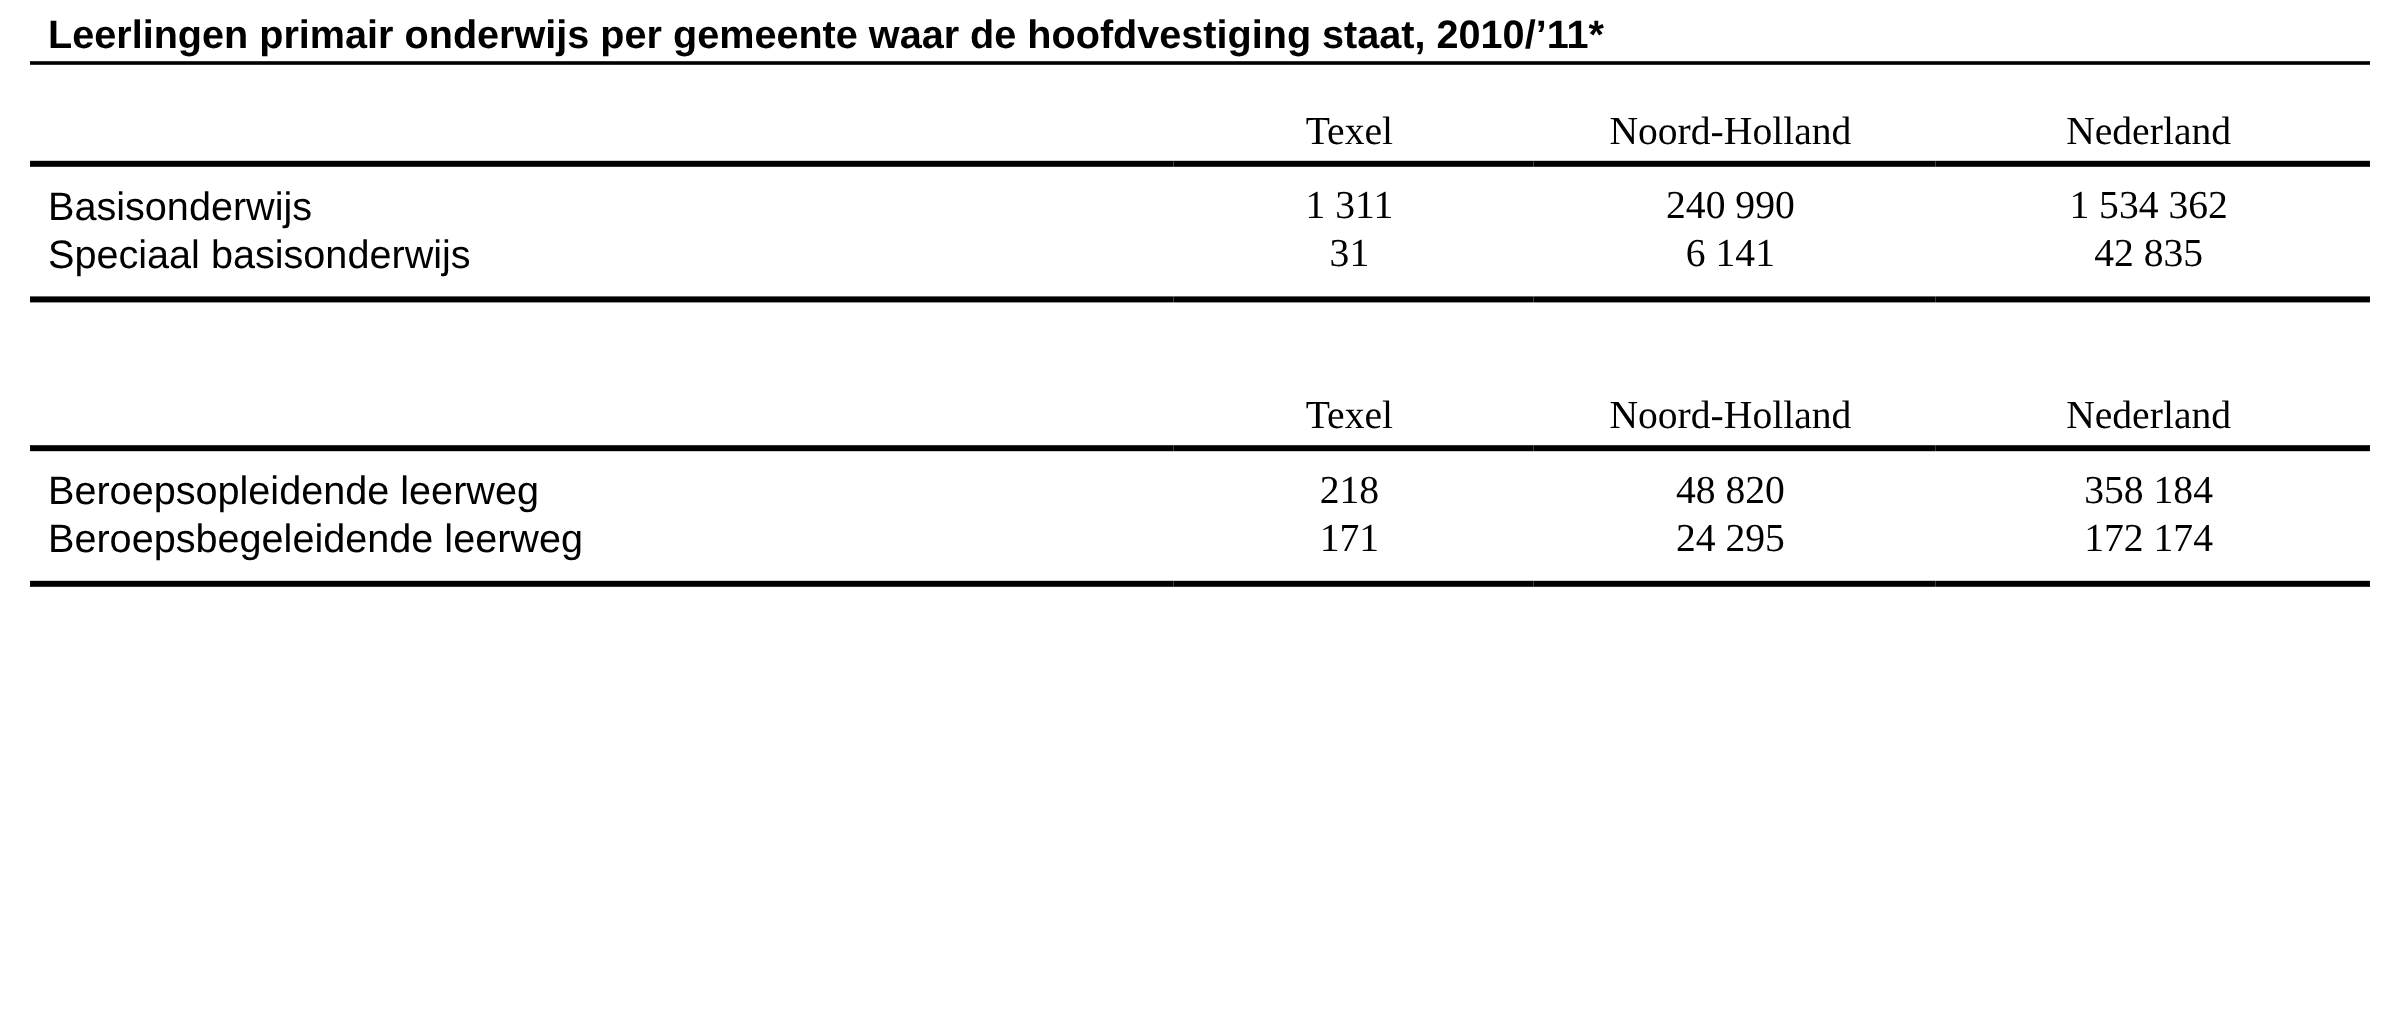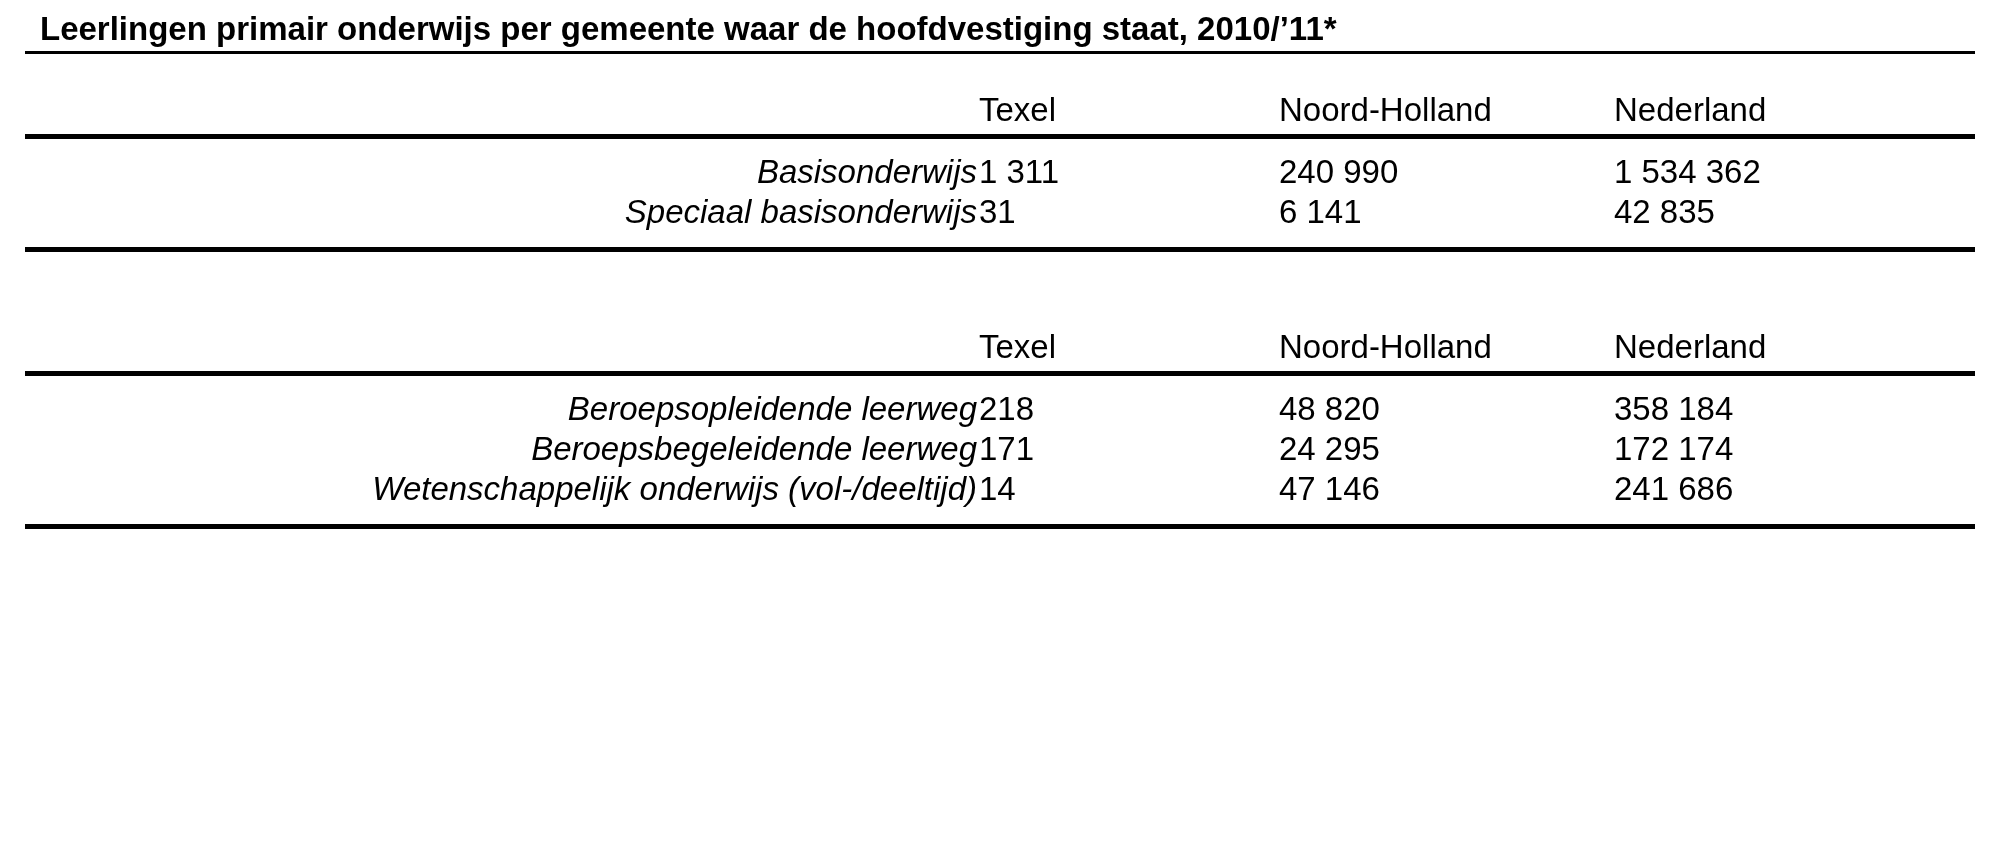--- a/index.html
+++ b/index.html
@@ -46,27 +46,27 @@
   col.c-num2 { width: 335px; }
   col.c-num3 { width: 362px; }
 
   table.data th {
     font-weight: normal;
     border-bottom: 5px solid #000;
     padding-bottom: 5px;
     vertical-align: bottom;
   }
   table.data .label {
-    text-align: right;
+    text-align: left;
     padding-left: 15px;
-    font-style: italic;
   }
   table.data .num {
-    text-align: left;
+    text-align: center;
     padding-right: 8px;
+    font-family: Liberation Serif, serif;
   }
   table.data td {
     vertical-align: top;
   }
   table.data tbody tr:first-child td { padding-top: 14px; }
   table.data tbody tr:last-child td { padding-bottom: 16px; }
 </style>
 </head>
 <body>
 
@@ -132,23 +132,17 @@
           <td class="num">218</td>
           <td class="num">48 820</td>
           <td class="num">358 184</td>
         </tr>
         <tr>
           <td class="label">Beroepsbegeleidende leerweg</td>
           <td class="num">171</td>
           <td class="num">24 295</td>
           <td class="num">172 174</td>
         </tr>
-        <tr>
-          <td class="label">Wetenschappelijk onderwijs (vol-/deeltijd)</td>
-          <td class="num">14</td>
-          <td class="num">47 146</td>
-          <td class="num">241 686</td>
-        </tr>
       </tbody>
     </table>
   </section>
 
 </div>
 
 </body></html>

